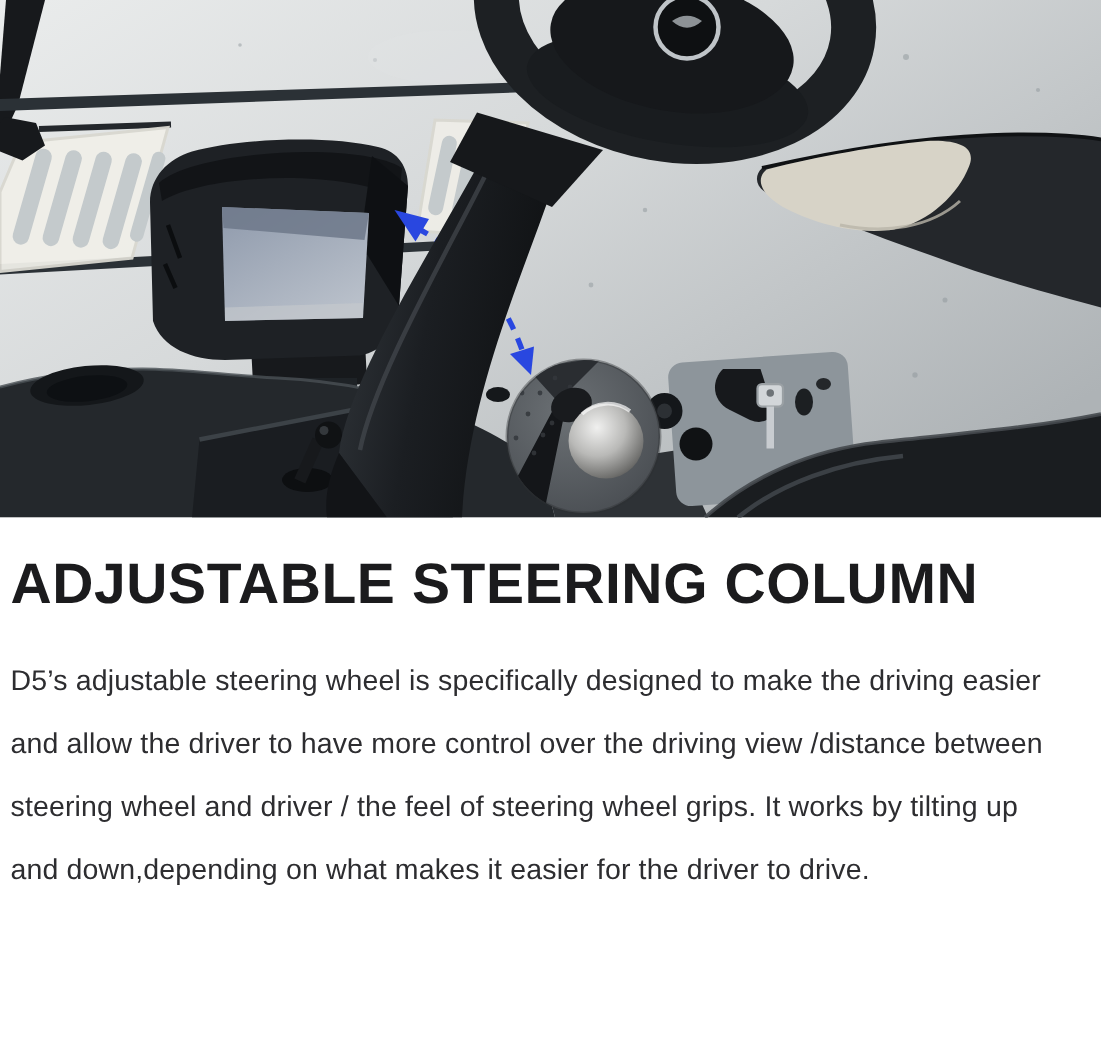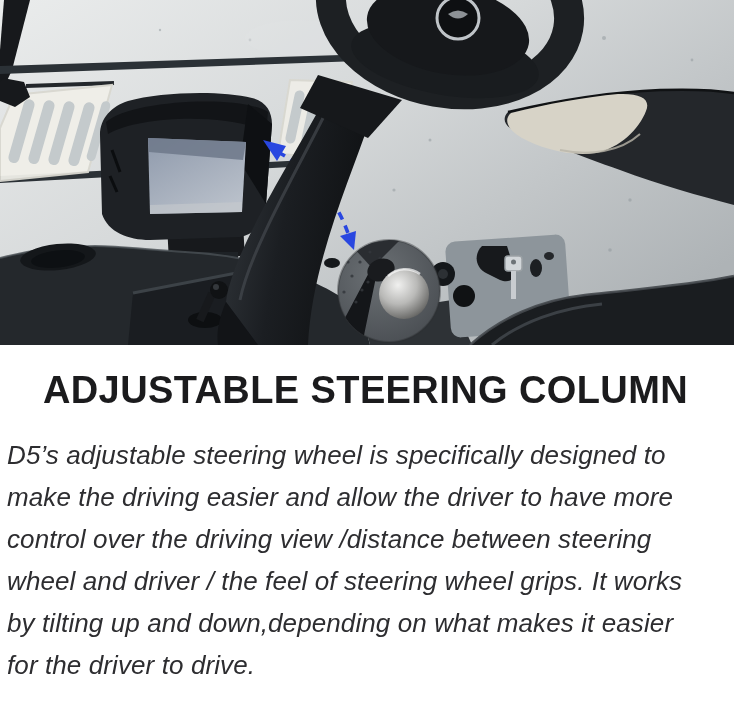--- a/index.html
+++ b/index.html
@@ -5,26 +5,26 @@
   html,body{margin:0;padding:0;}
   body{
     width:734px;height:703px;overflow:hidden;background:#ffffff;
     font-family:"Liberation Sans",sans-serif;
   }
   figure.hero{margin:0;width:734px;height:345px;display:block;}
   figure.hero svg{display:block;}
   h1.title{
     margin:25px 10px 0 7px;
     font-size:38px;line-height:1.1;font-weight:700;
-    letter-spacing:.4px;color:#1b1b1d;text-align:center;
+    letter-spacing:.4px;color:#1b1b1d;
   }
   p.copy{
     margin:22px 20px 0 7px;max-width:700px;
-    font-size:26px;line-height:42px;font-weight:400;
-    color:#2d2d30;letter-spacing:.1px;font-style:italic;
+    font-size:19px;line-height:42px;font-weight:400;
+    color:#2d2d30;letter-spacing:.1px;
   }
 </style>
 </head>
 <body>
 
 <figure class="hero">
   <svg width="734" height="345" viewBox="0 0 734 345" role="img">
     <defs>
       <linearGradient id="bgGrad" x1="0" y1="0" x2="1" y2="0.75">
         <stop offset="0" stop-color="#eaecec"></stop>

